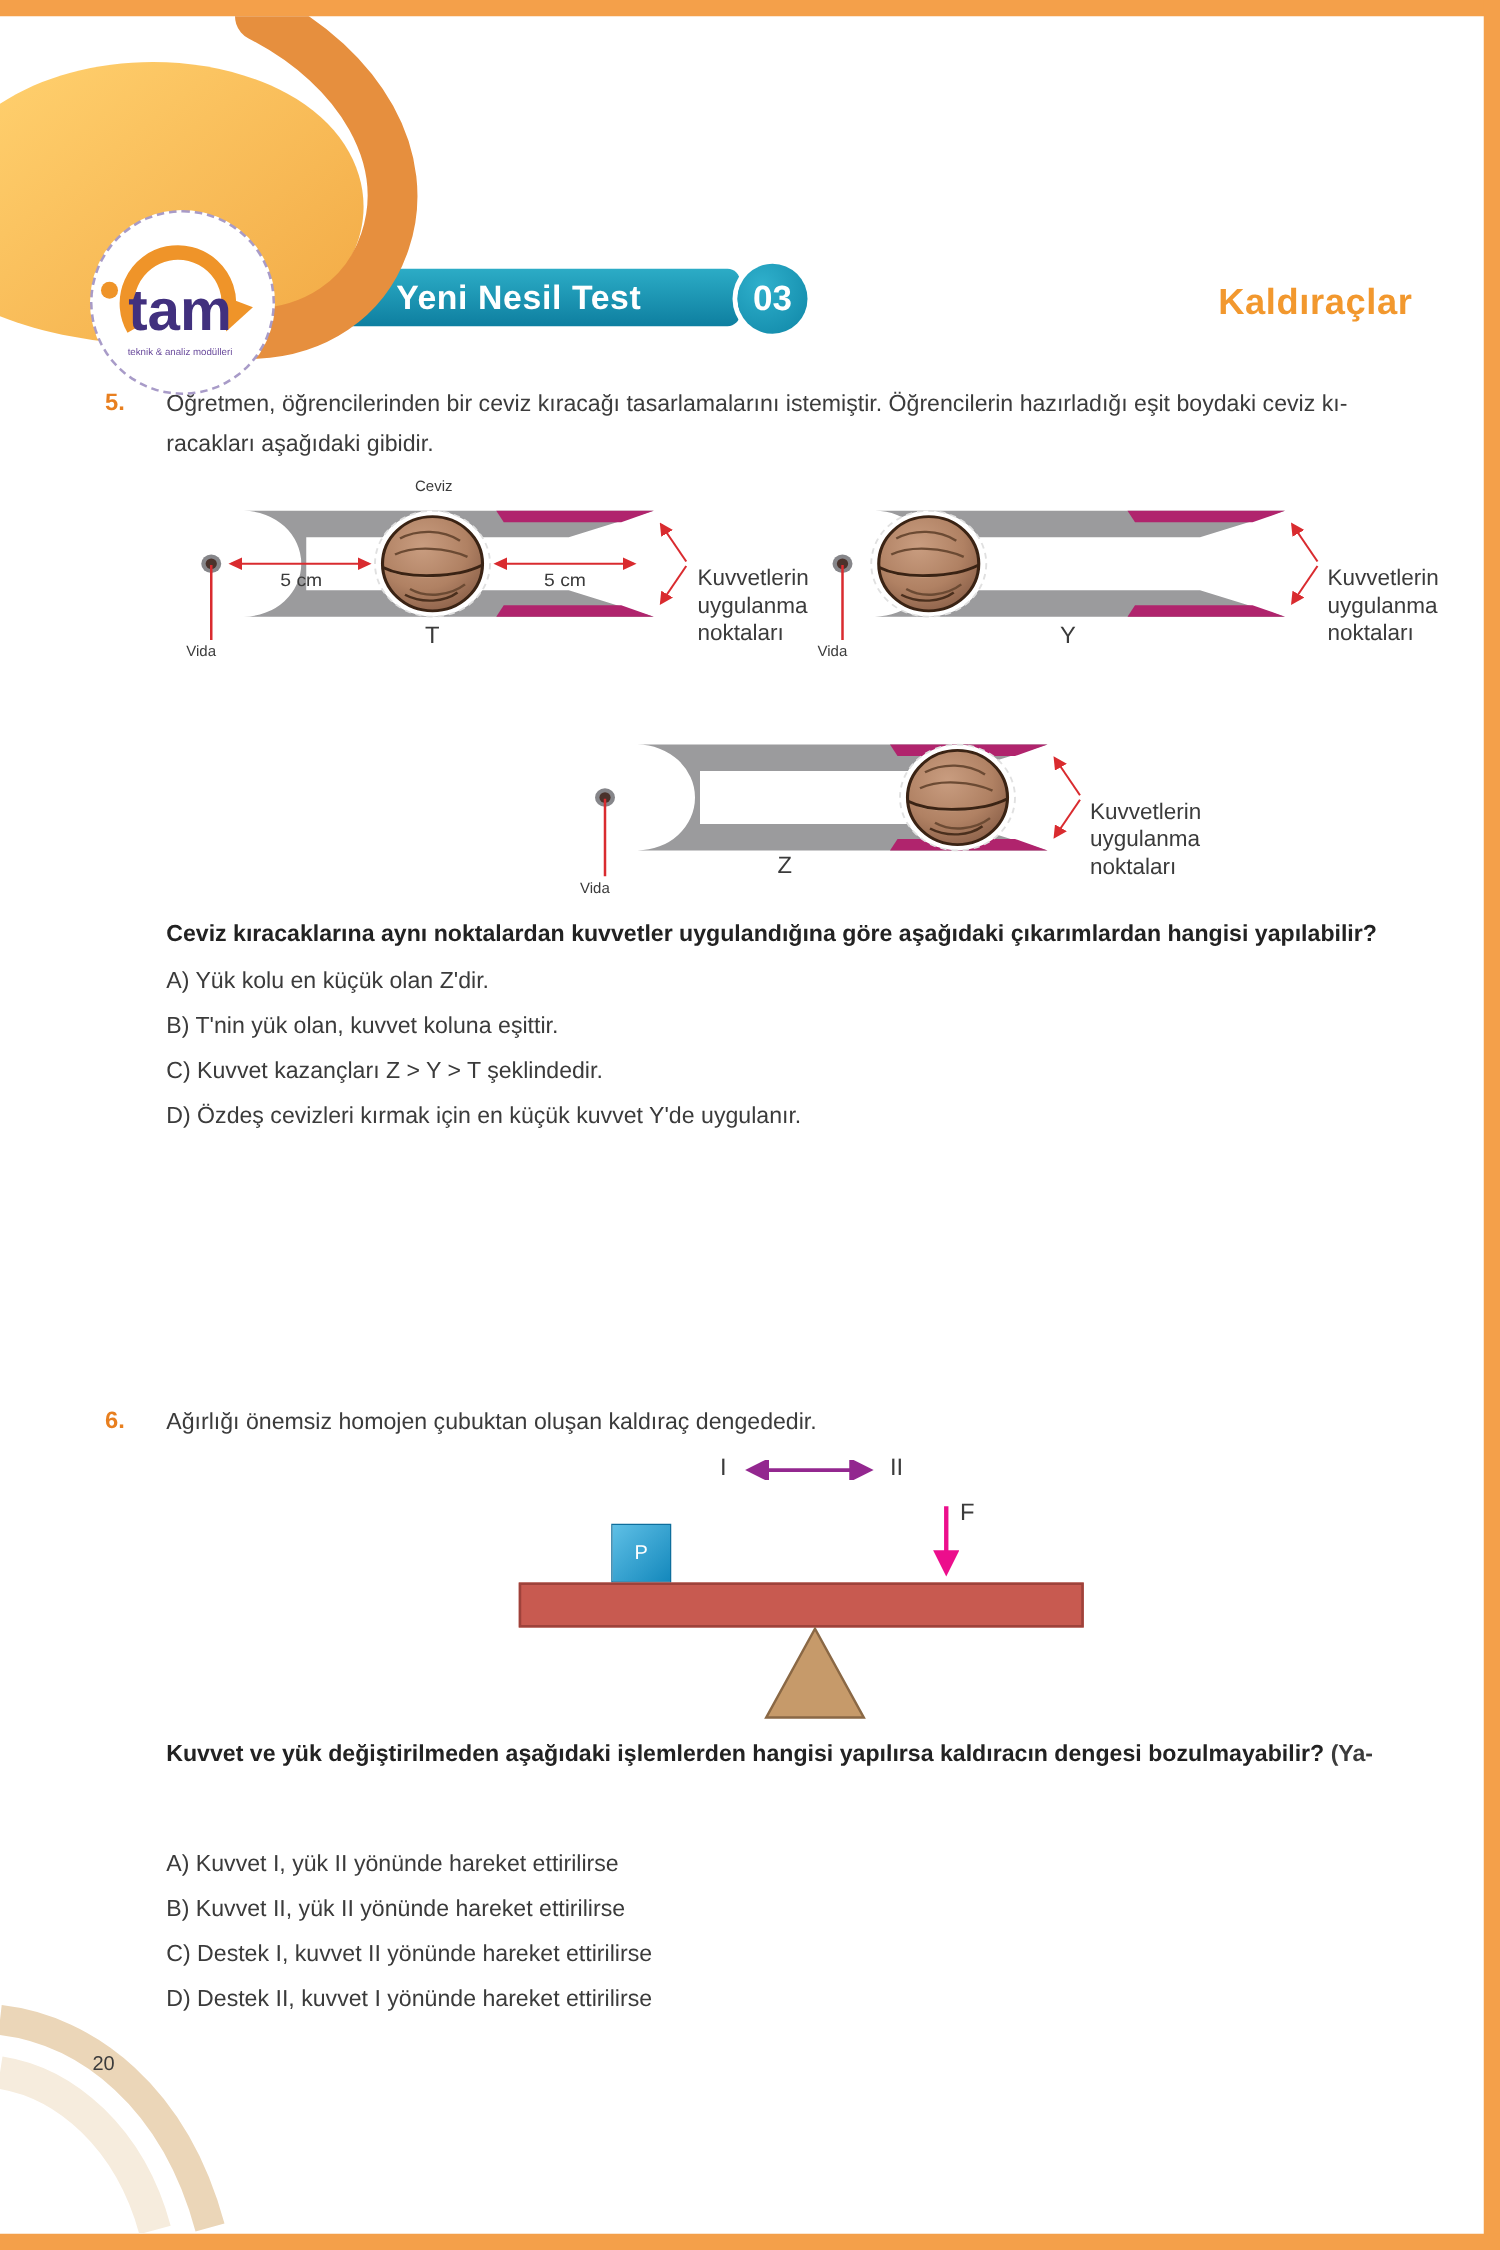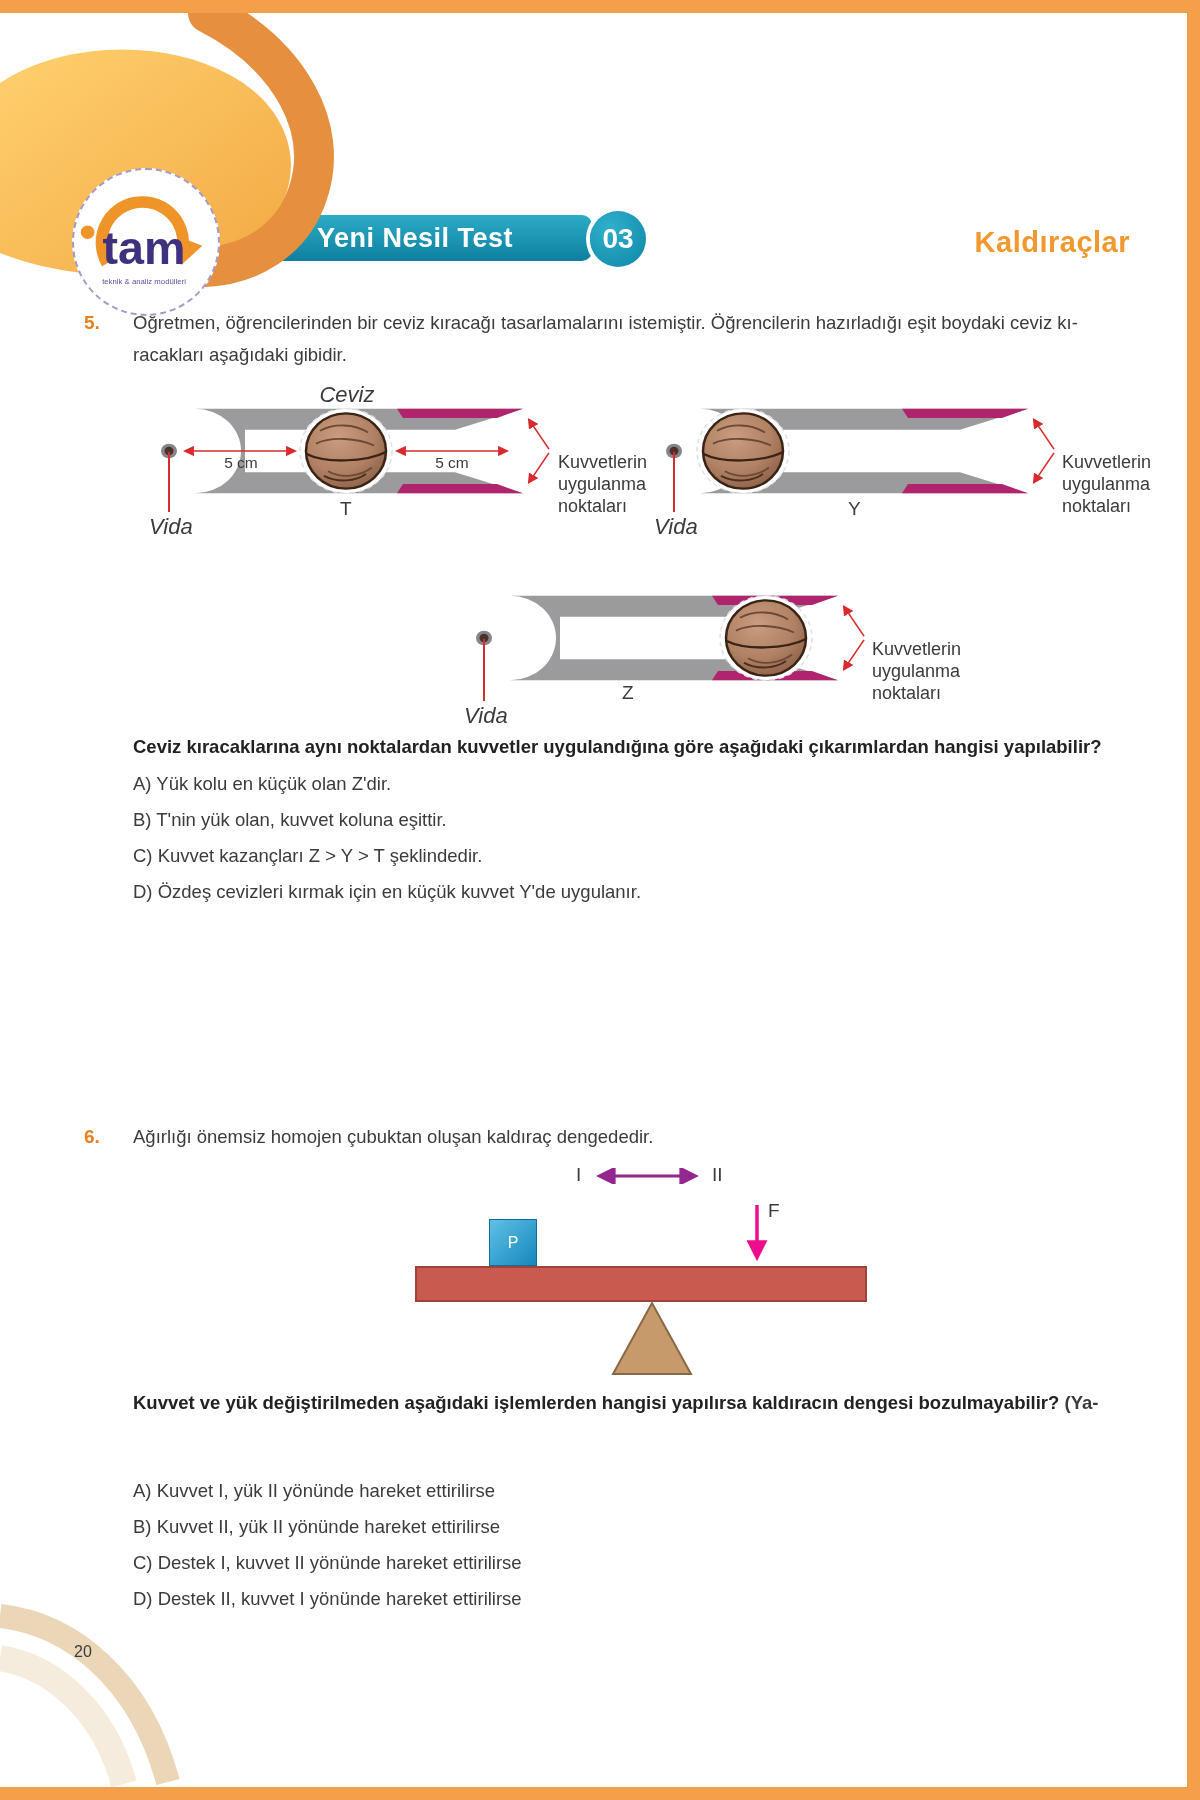--- a/index.html
+++ b/index.html
@@ -24,21 +24,21 @@
               font-size:29px;font-weight:700;letter-spacing:.5px;}
   .logo-circle{left:72px;top:168px;width:144px;height:144px;border-radius:50%;background:#fff;
                border:2px dashed #A89BC8;z-index:5;}
   .swoosh{z-index:3;pointer-events:none;}
   
   .qnum{color:#E87F1F;font-size:19px;font-weight:700;}
   .qtext{font-size:18.5px;color:#3b3b3b;}
   .qbold{font-size:18.5px;font-weight:700;color:#222;white-space:nowrap;}
   .qbold .n{font-weight:700;color:#3b3b3b;}
   .opt{font-size:18.5px;color:#3b3b3b;white-space:nowrap;}
-  .dlabel{font-size:22px;color:#3b3b3b;font-style:italic;}
+  .dlabel{font-size:12px;color:#3b3b3b;}
   .force-label{font-size:18px;line-height:22px;color:#3b3b3b;width:112px;margin-top:32px;}
   .vida-line{width:2px;background:#D92B2F;}
   .lever-letter{font-size:19px;color:#3b3b3b;}
   
   .block-p{left:489px;top:1219px;width:48px;height:47px;border:1px solid #0E6E9C;box-sizing:border-box;
            background:linear-gradient(135deg,#5FC0E6,#1488BC);display:flex;align-items:center;justify-content:center;
            color:#fff;font-size:16px;}
   .beam{left:415px;top:1266px;width:452px;height:36px;background:#C85A50;border:2px solid #9E423B;box-sizing:border-box;}
   .pagenum{left:74px;top:1643px;font-size:16px;color:#3b3b3b;z-index:6;}
 </style>

